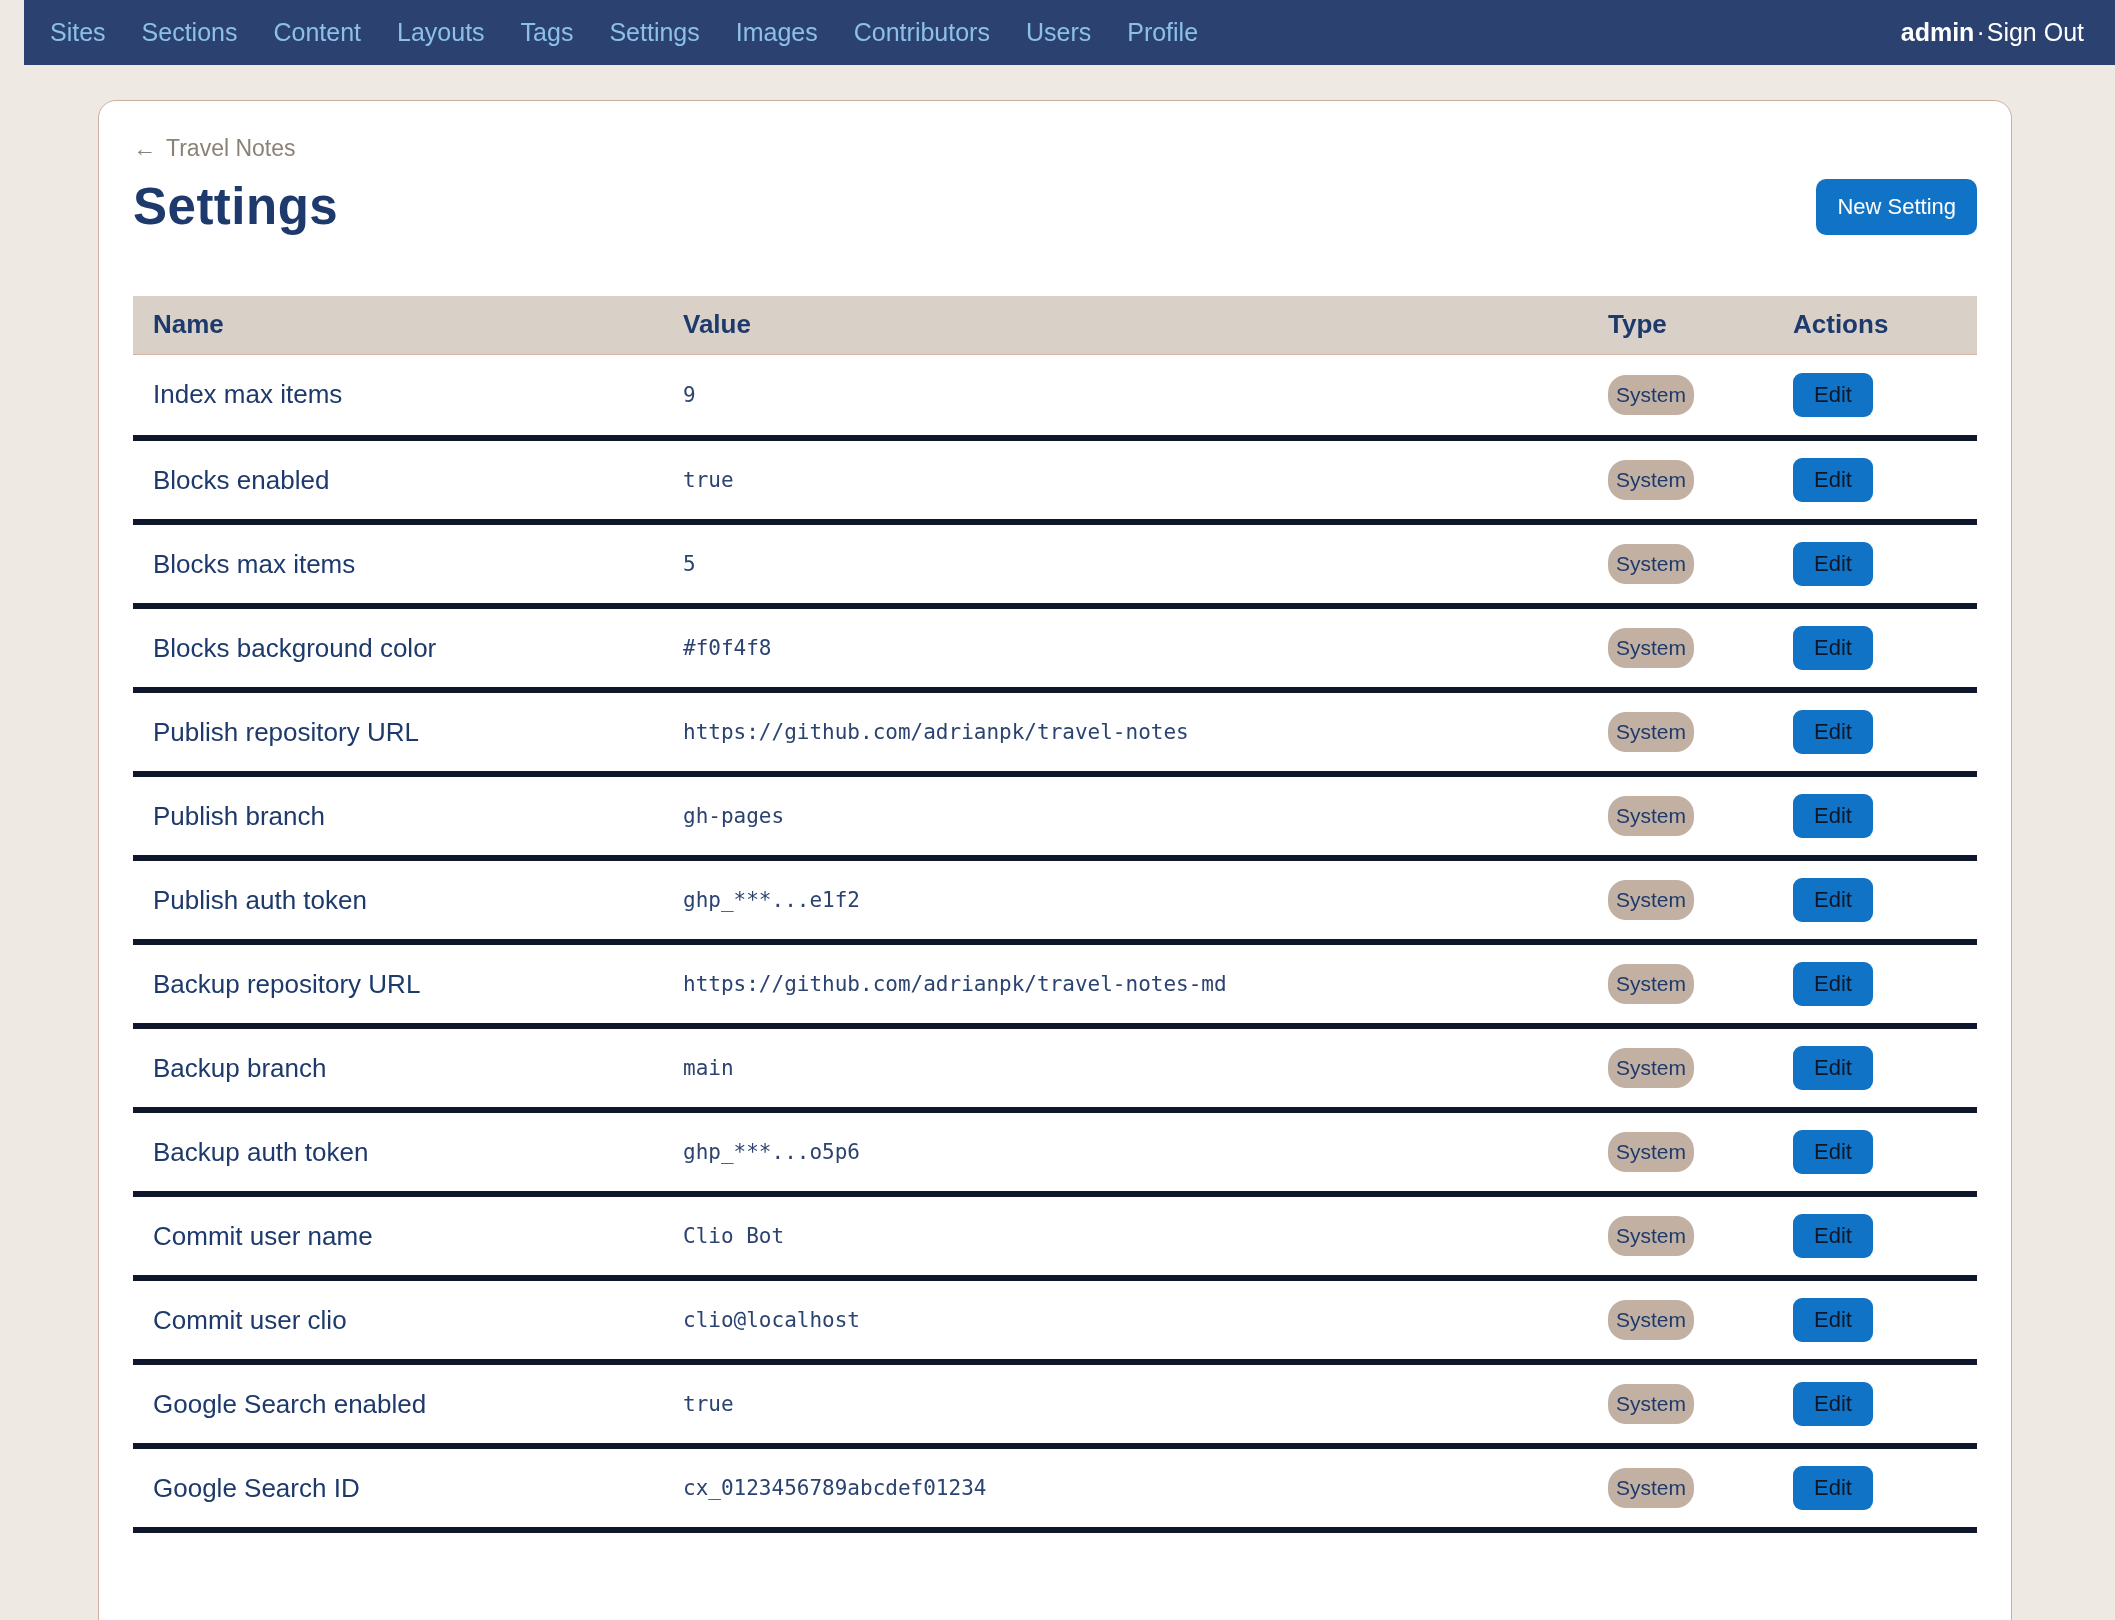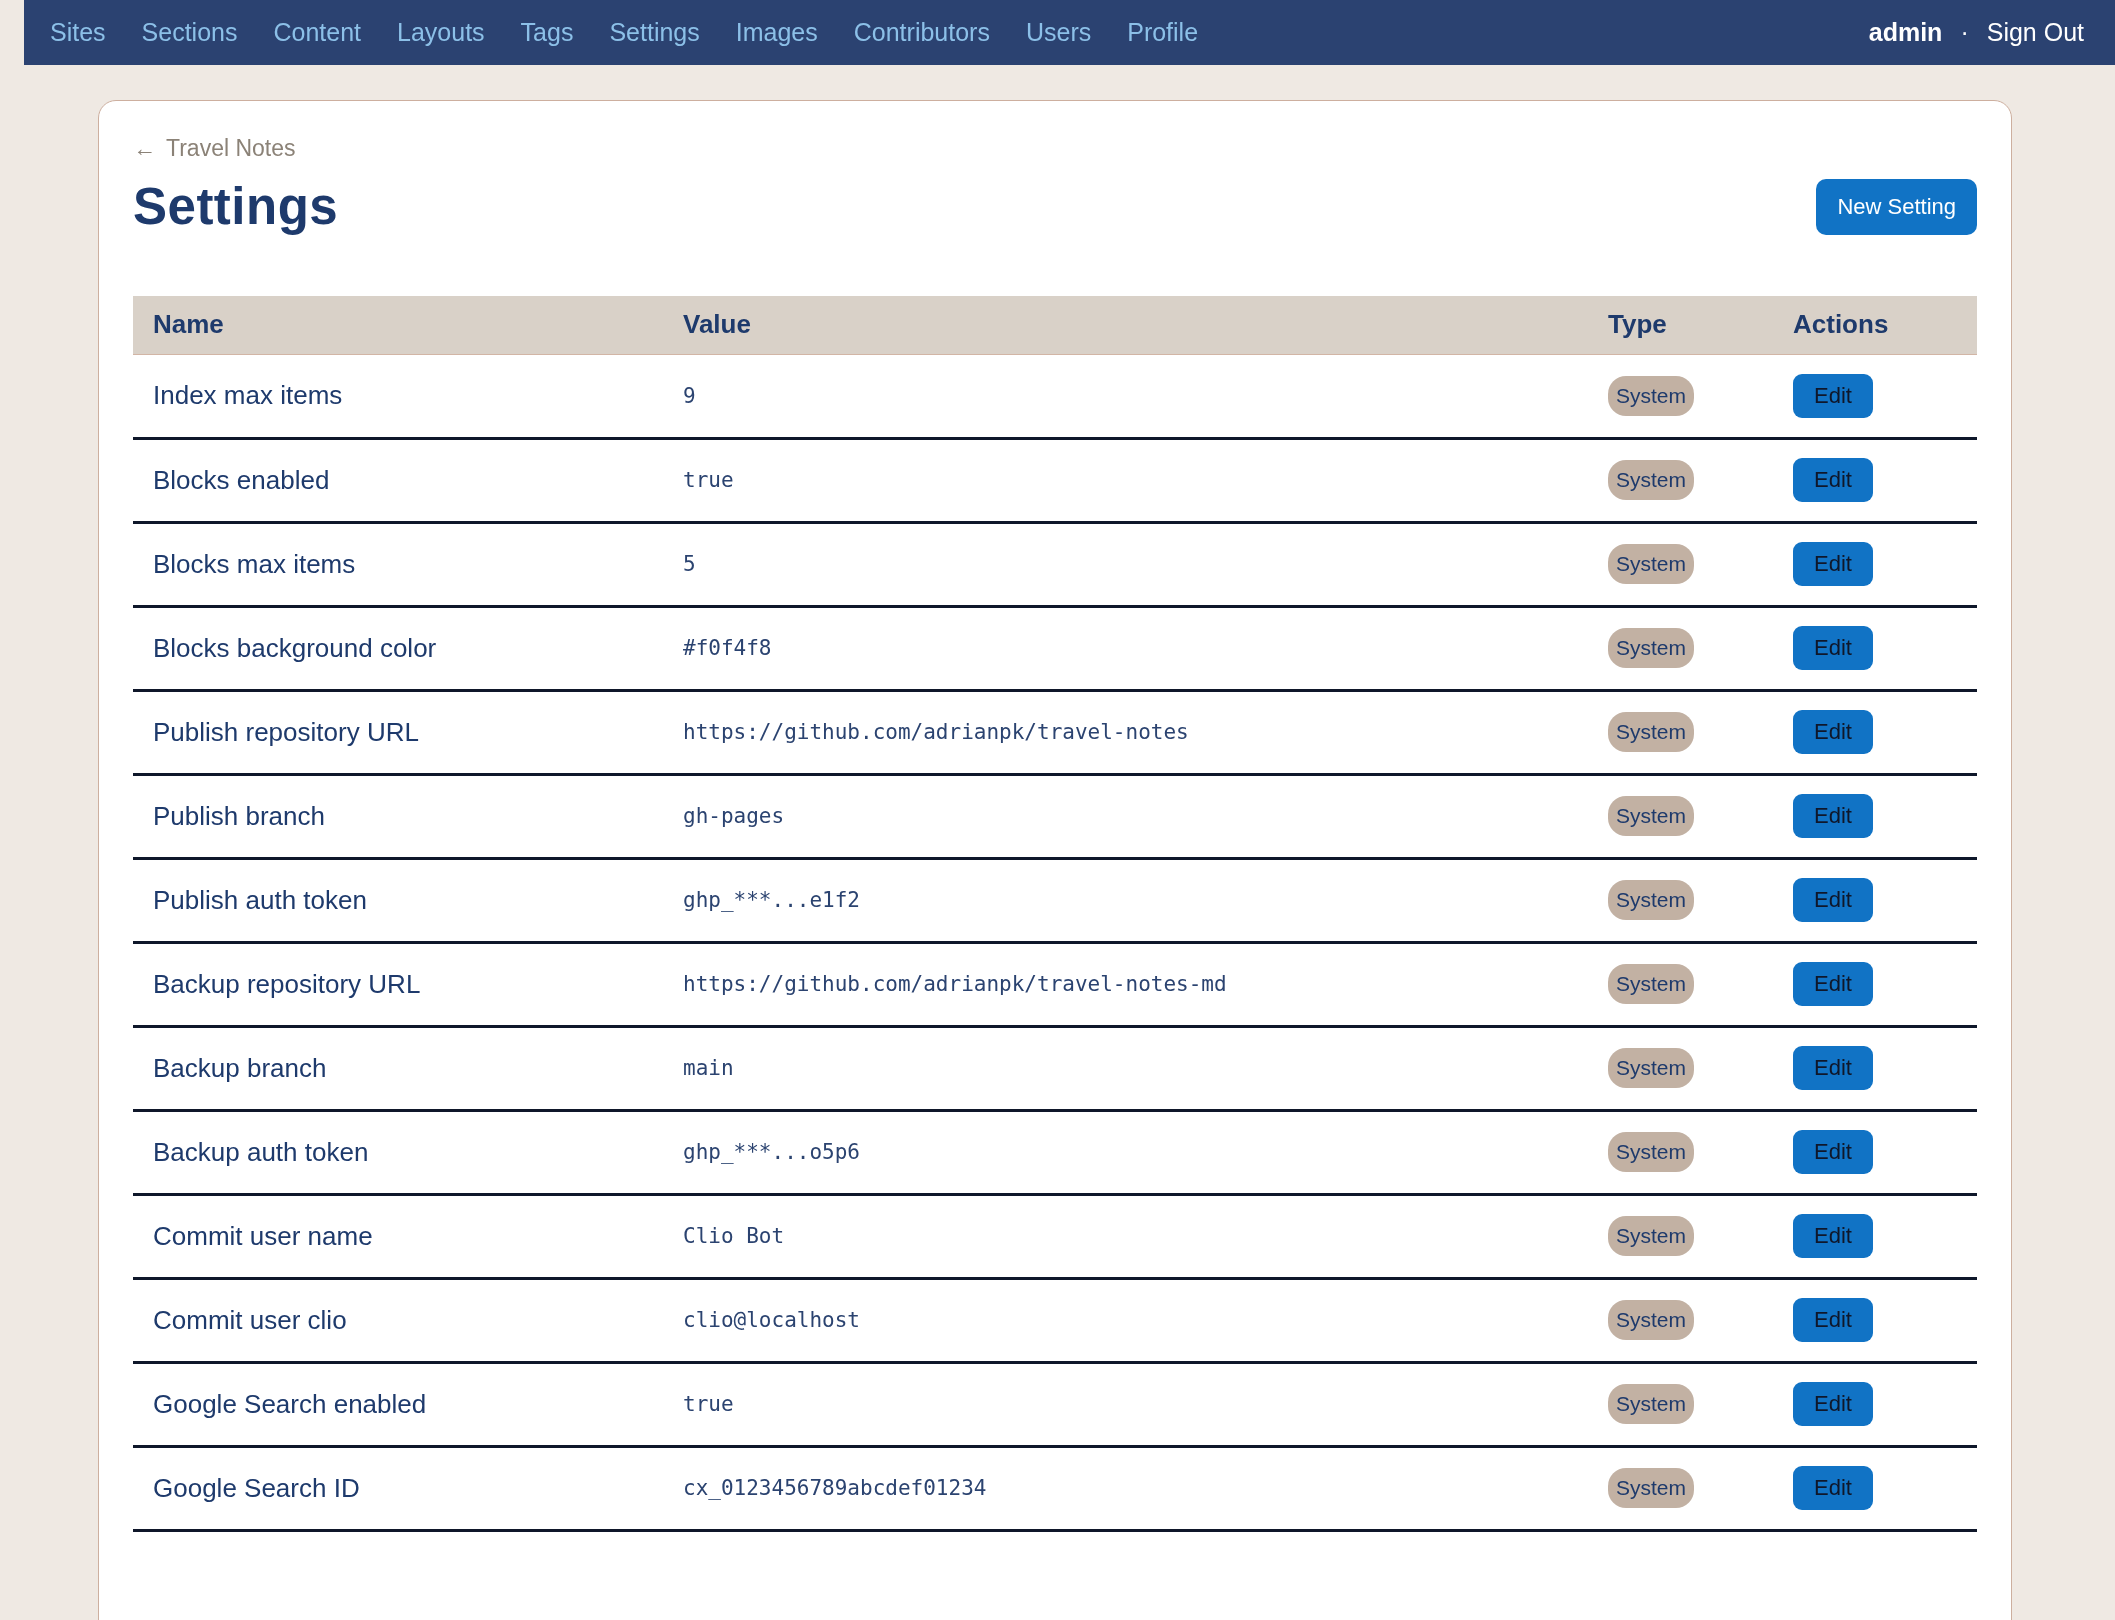--- a/index.html
+++ b/index.html
@@ -23,21 +23,21 @@
     color: #8cc0e8;
     font-size: 25px;
     text-decoration: none;
     margin-right: 36px;
     cursor: pointer;
   }
   .nav-user {
     margin-left: auto;
     display: flex;
     align-items: center;
-    gap: 18px;
+    gap: 2px;
     color: #ffffff;
     font-size: 25px;
   }
   .nav-user .username { font-weight: bold; }
   .nav-user .signout { color: #ffffff; text-decoration: none; cursor: pointer; }
 
   
   .card {
     position: absolute;
     left: 98px; top: 100px;
@@ -94,21 +94,21 @@
     vertical-align: middle;
     font-size: 26px;
     font-weight: bold;
     color: #1e3a6c;
     padding-left: 20px;
     border-bottom: 1px solid #d2b5a5;
   }
   tbody td {
     height: 84px;
     vertical-align: middle;
-    border-bottom: 3px solid #0f172a;
+    border-bottom: 6px solid #0f172a;
     padding-left: 20px;
   }
   td.cell-name { font-size: 26px; color: #1e3a6c; }
   td.cell-value {
     font-family: "DejaVu Sans Mono", "Liberation Mono", monospace;
     font-size: 21px;
     color: #2b4370;
   }
   .type-badge {
     display: inline-block;

